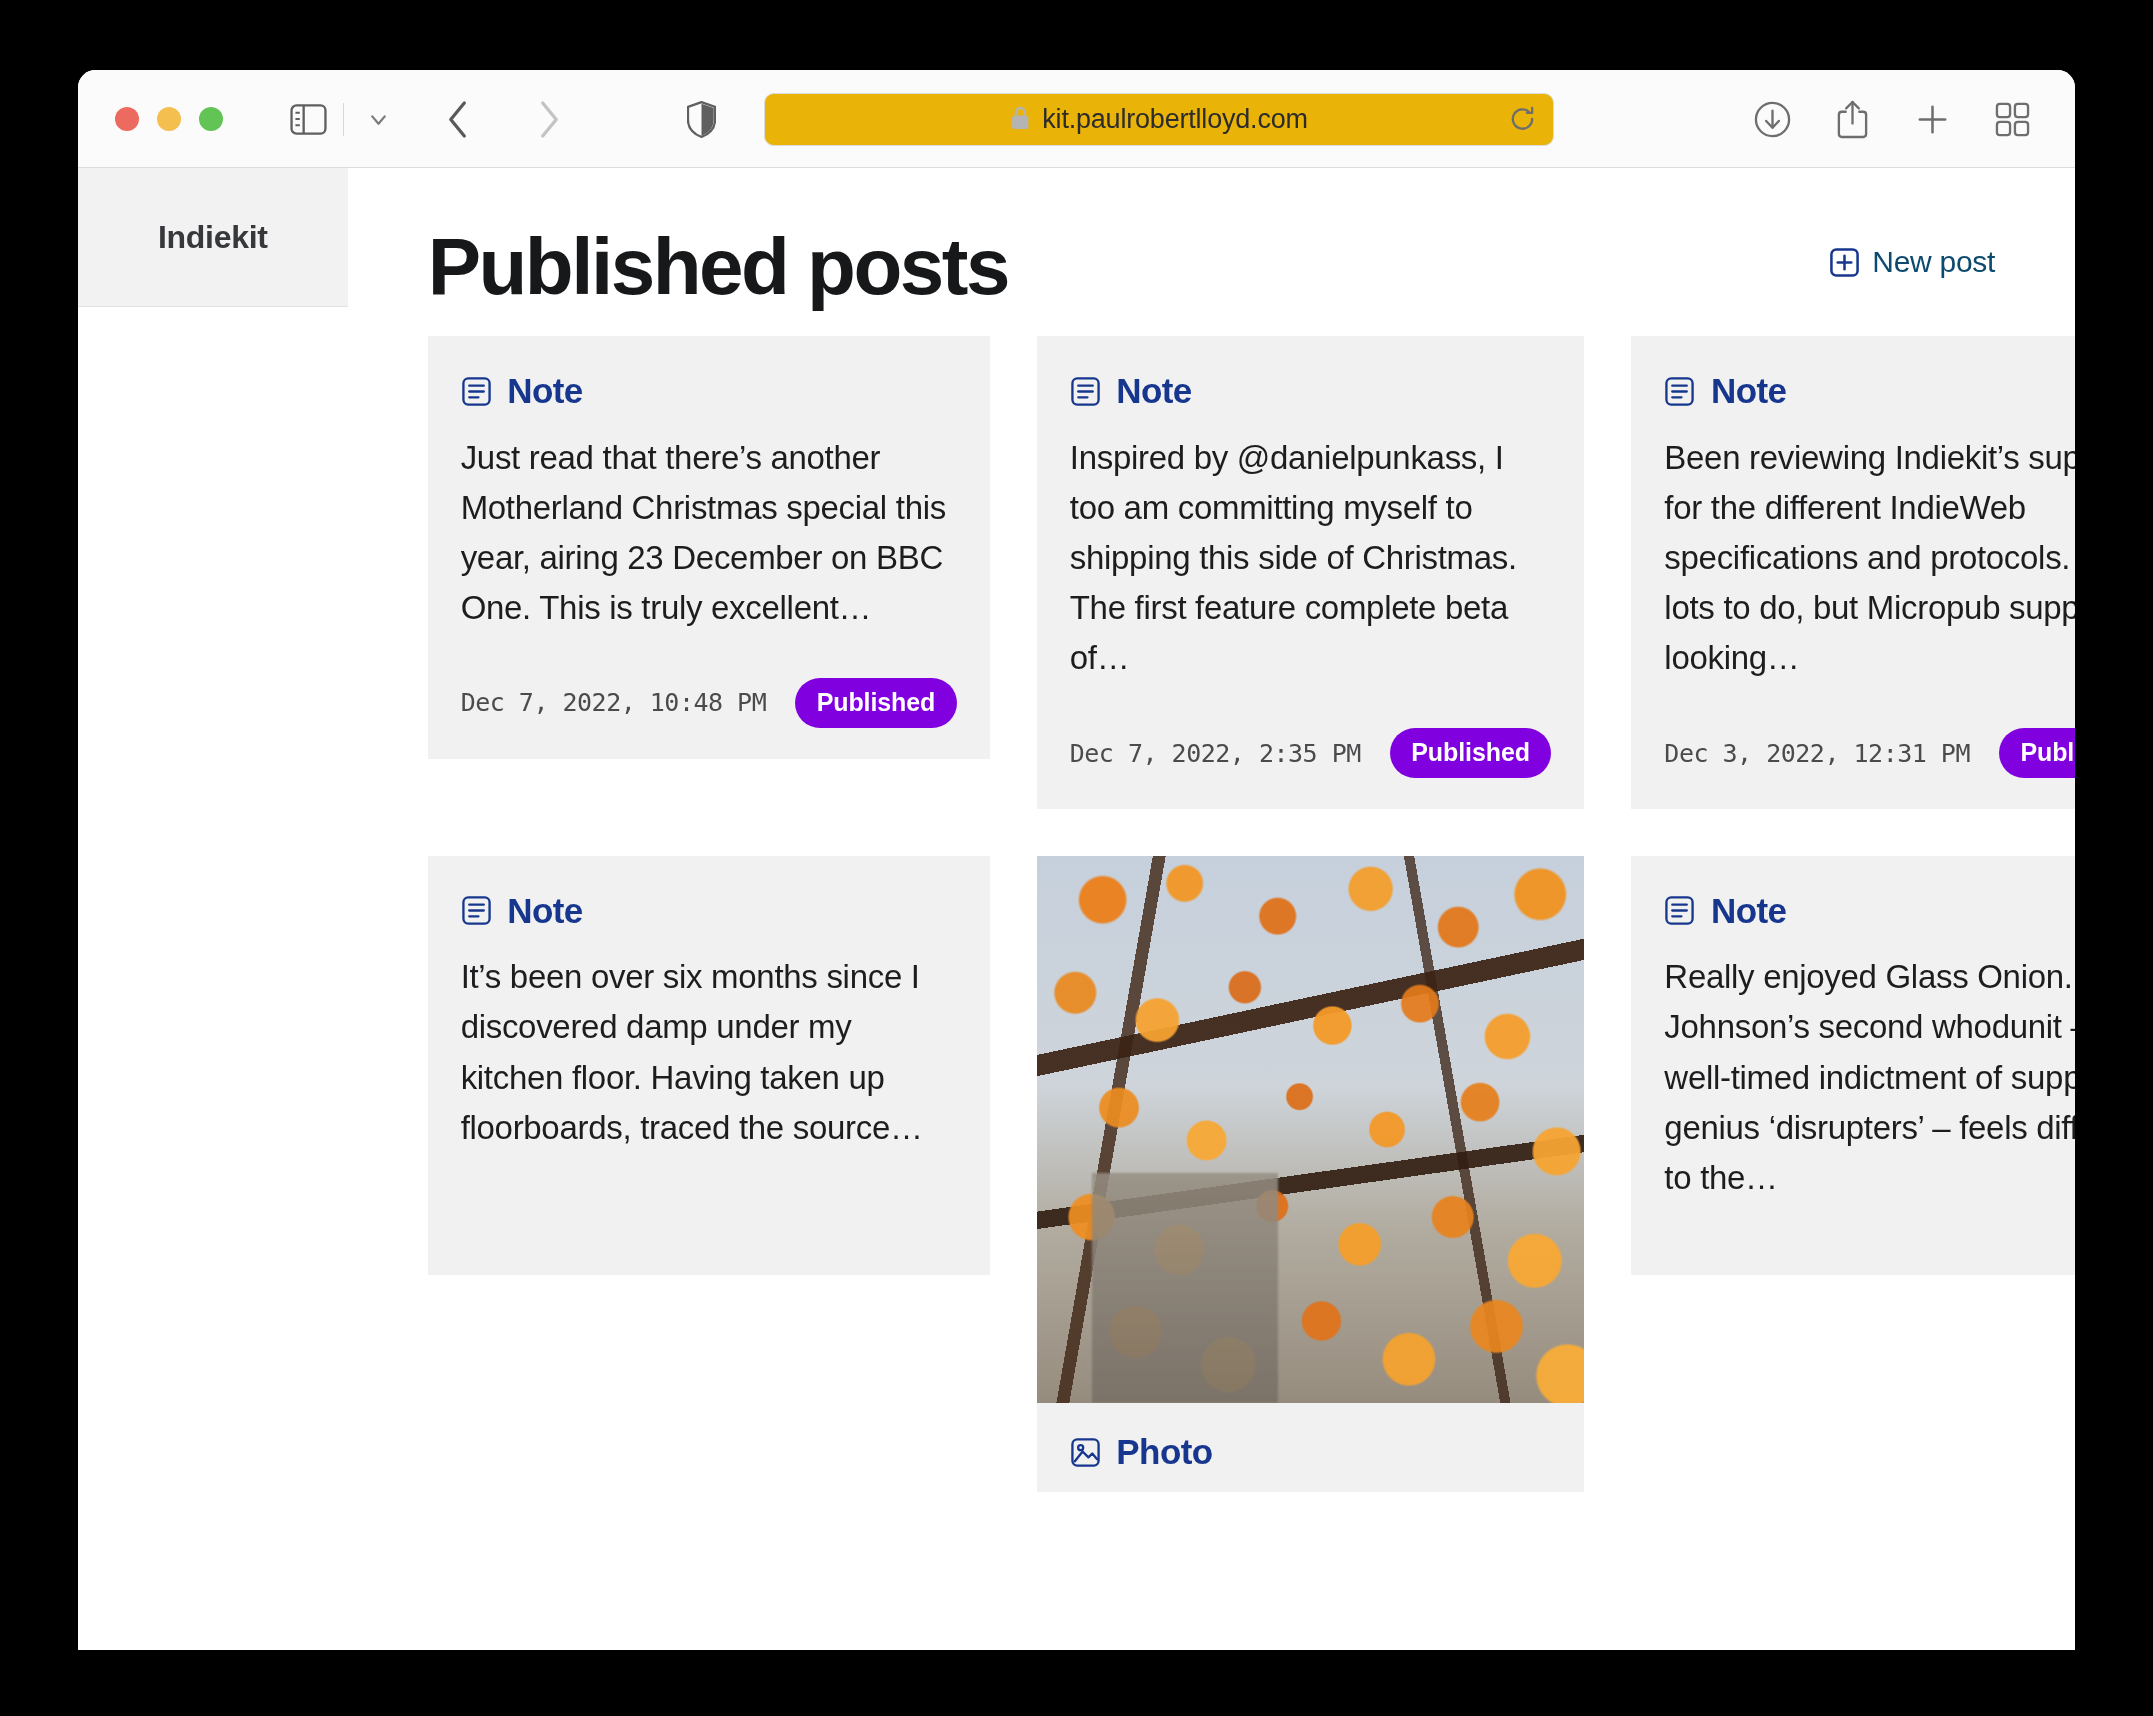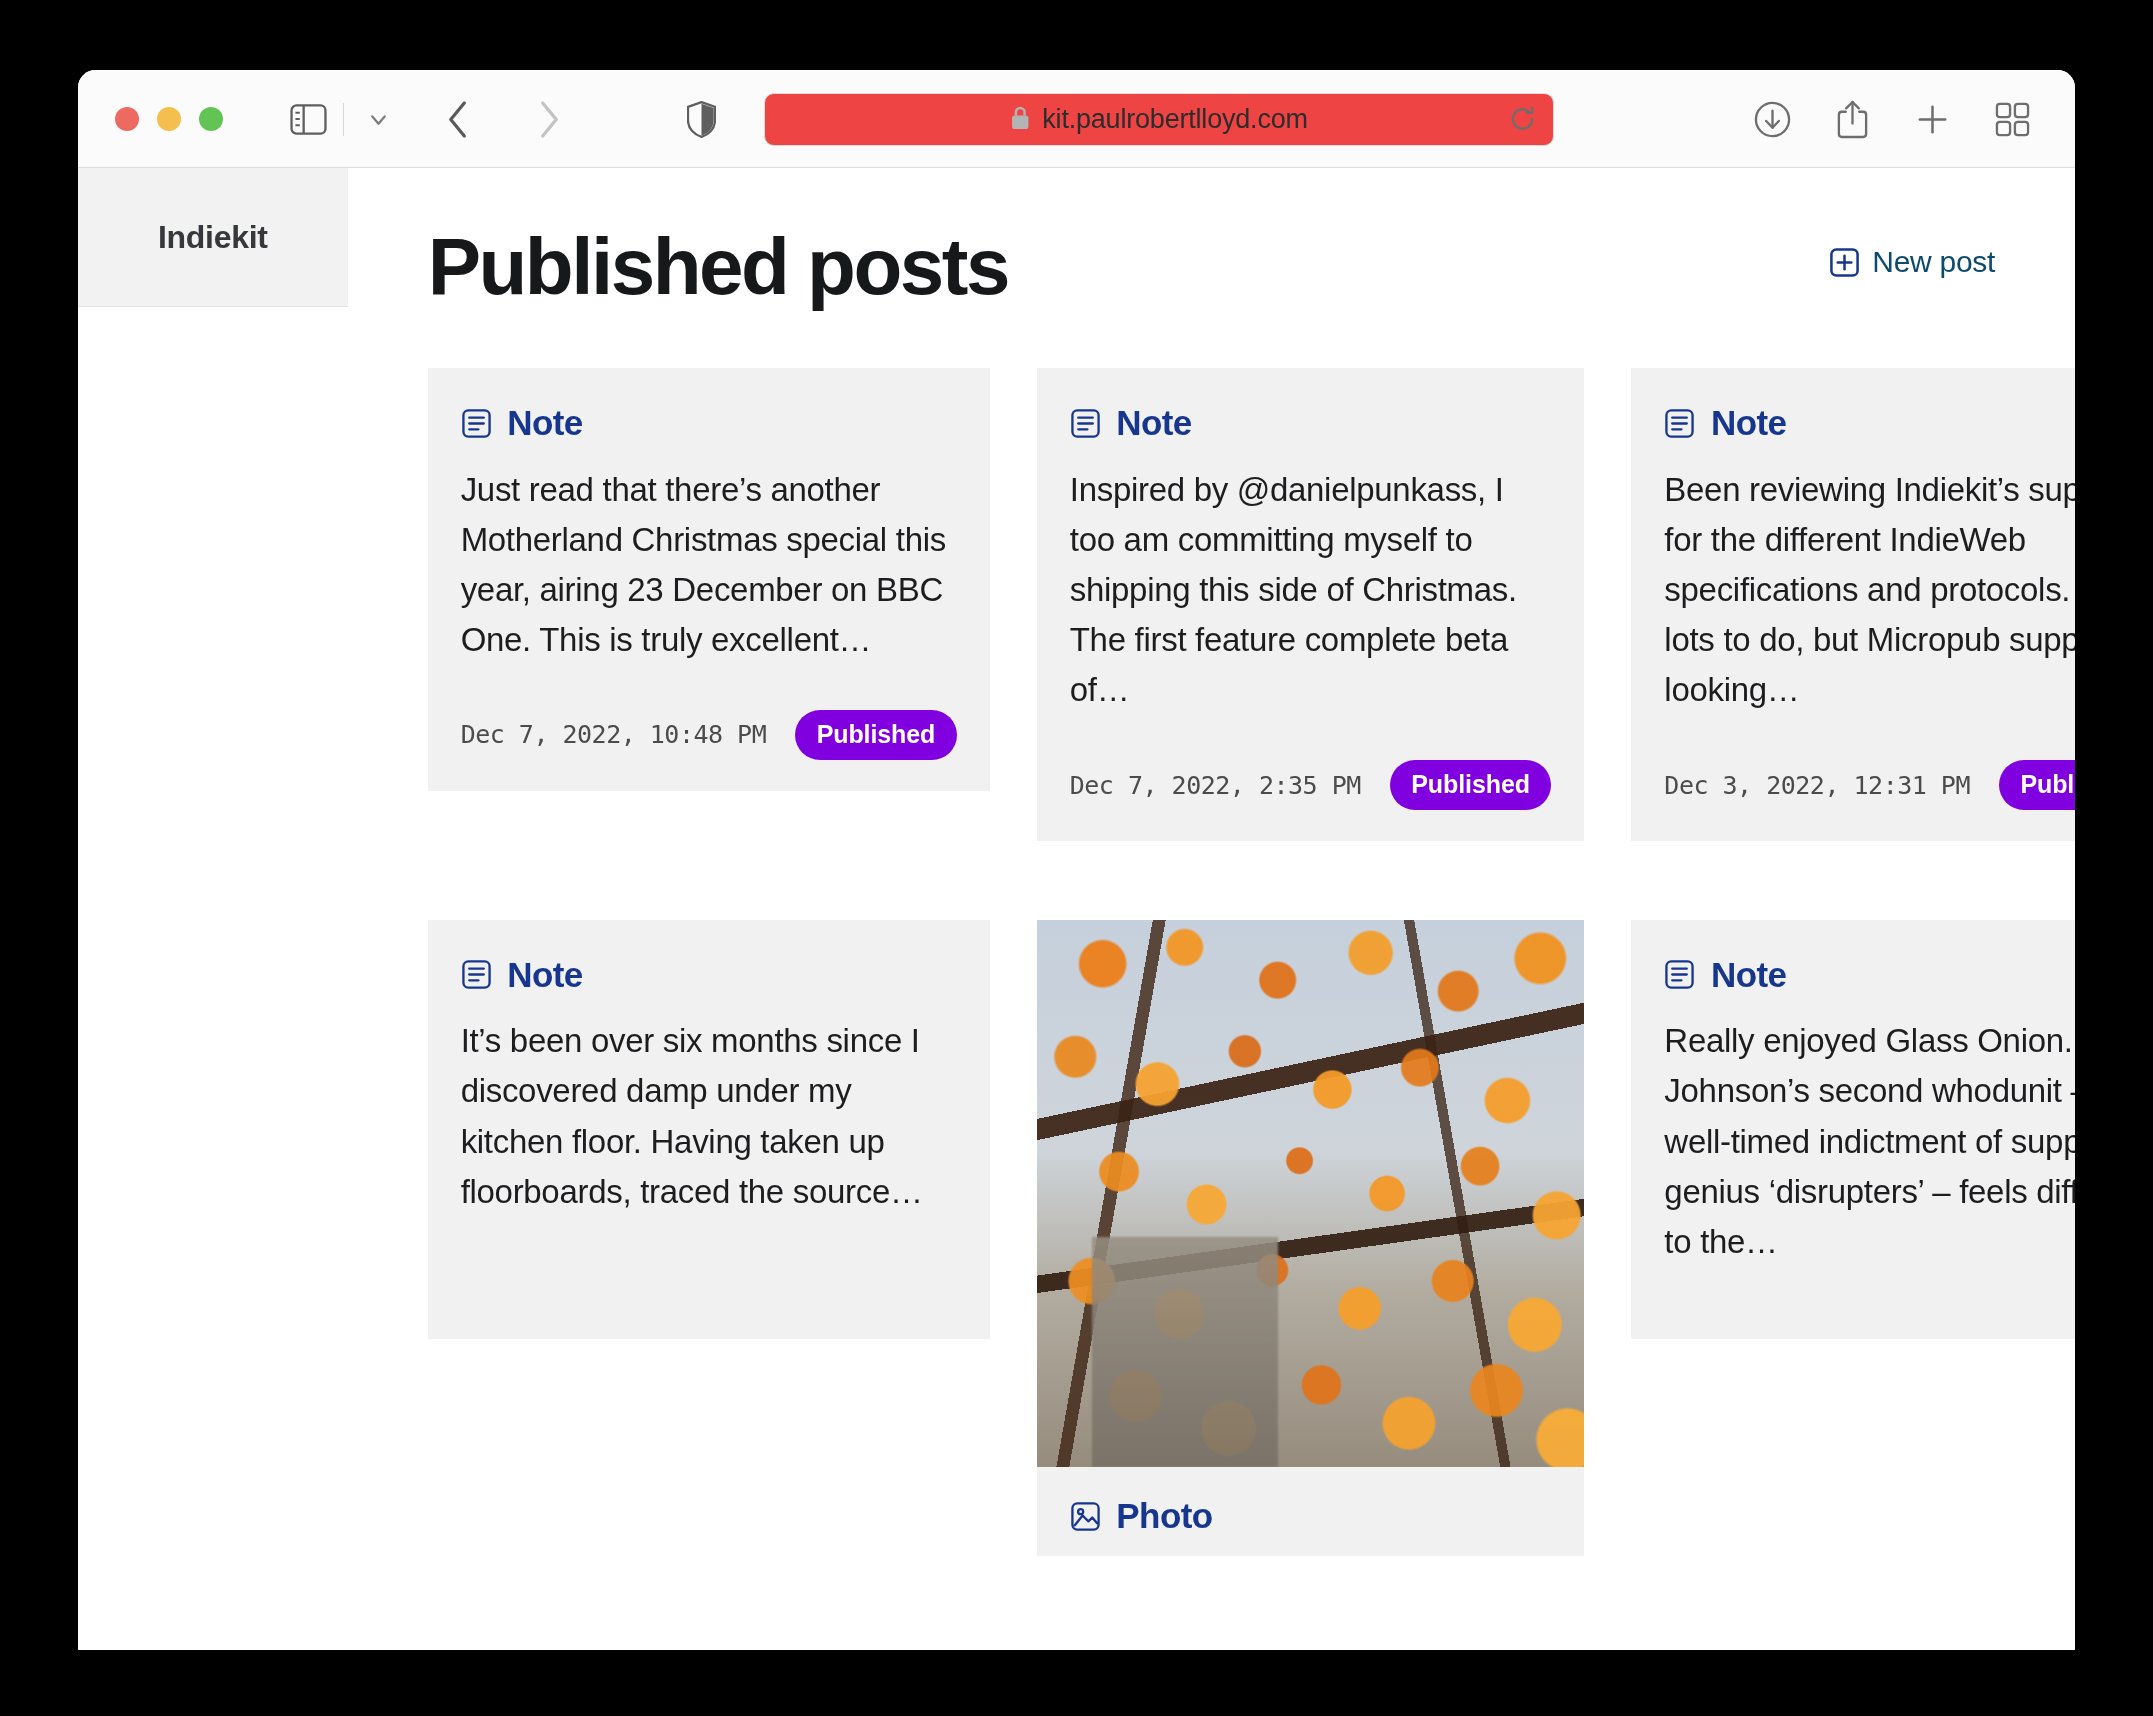--- a/index.html
+++ b/index.html
@@ -69,21 +69,21 @@
 
   .chevron-small { width: 25px; height: 25px; color: #7b7b7b; }
 
   .nav-arrow { color: #5a5a5a; }
   .nav-arrow.disabled { color: #c3c3c3; }
 
   
   #url-field {
     width: 790px;
     height: 53px;
-    background: #ef4444;
+    background: #eab308;
     border: 1px solid #dcdcdc;
     border-radius: 9.8px;
     display: flex;
     justify-content: center;
     position: relative;
   }
   #url-inner { display: flex; align-items: center; gap: 11.7px; }
   #lock-icon { color: #b4b4b4; }
   #url-text {
     font-size: 27px;
@@ -195,21 +195,20 @@
     gap: 47px;
     align-items: start;
   }
 
   .post-card {
     background: #f1f1f1;
     padding: 35px 33px 31px 33px;
     display: flex;
     flex-direction: column;
     min-height: 419px;
-    margin-top: 32px;
   }
   .post-card.has-photo {
     padding: 0;
     background: transparent;
     min-height: 0;
   }
 
   .card-type {
     display: flex;
     align-items: center;

